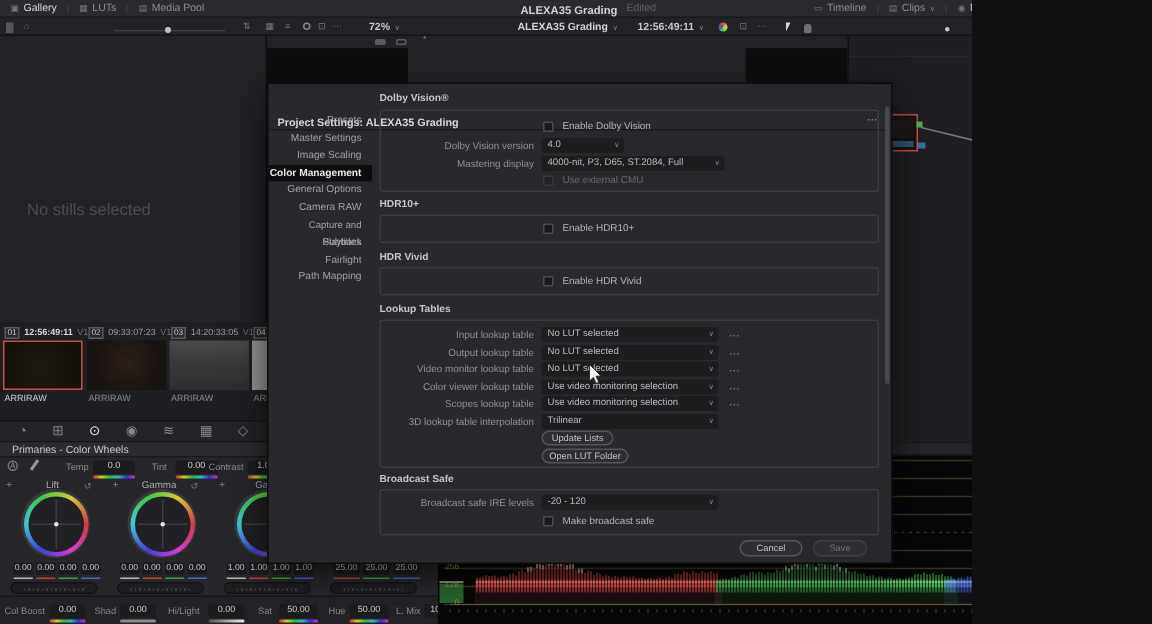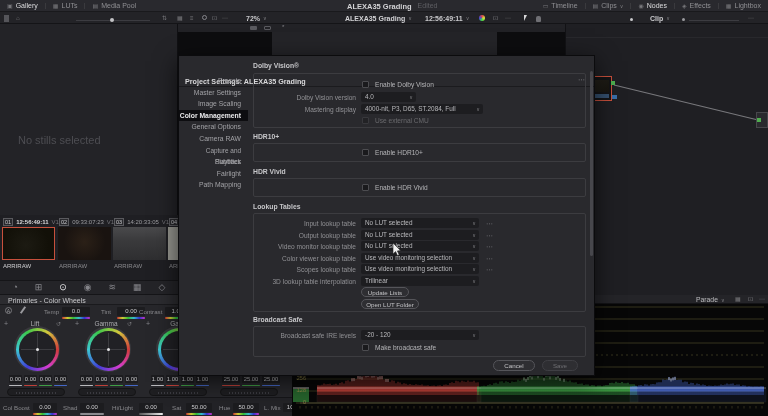--- a/index.html
+++ b/index.html
@@ -1,18 +1,18 @@
 <!DOCTYPE html>
 <html><head>
 <meta charset="utf-8">
 <style>
   * { margin:0; padding:0; box-sizing:border-box; }
   html,body { background:#101013; }
   body { font-family:"Liberation Sans", sans-serif; }
-  #screen { position:relative; width:768px; height:416px; background:#18181b; overflow:hidden; font-family:"Liberation Sans", sans-serif; }
+  #screen { position:relative; width:648px; height:416px; background:#18181b; overflow:hidden; font-family:"Liberation Sans", sans-serif; }
   .abs { position:absolute; }
   .sep { width:1px; height:6px; background:#3a3a3e; }
 
   
   .bar1 { left:0; top:0; width:768px; height:12px; background:#29292e; border-bottom:1px solid #19191c; display:flex; align-items:center; }
   .bar2 { left:0; top:12px; width:768px; height:12px; background:#232327; border-bottom:1px solid #141417; }
   .tab { display:flex; align-items:center; gap:3px; padding:0 7px; height:100%; color:#8f8f93; font-size:7px; }
   .tab.active { color:#dcdcde; }
   .miniicon { font-size:6px; color:#77777b; line-height:6px; }
   .chev { font-size:5px; color:#7d7d81; }

